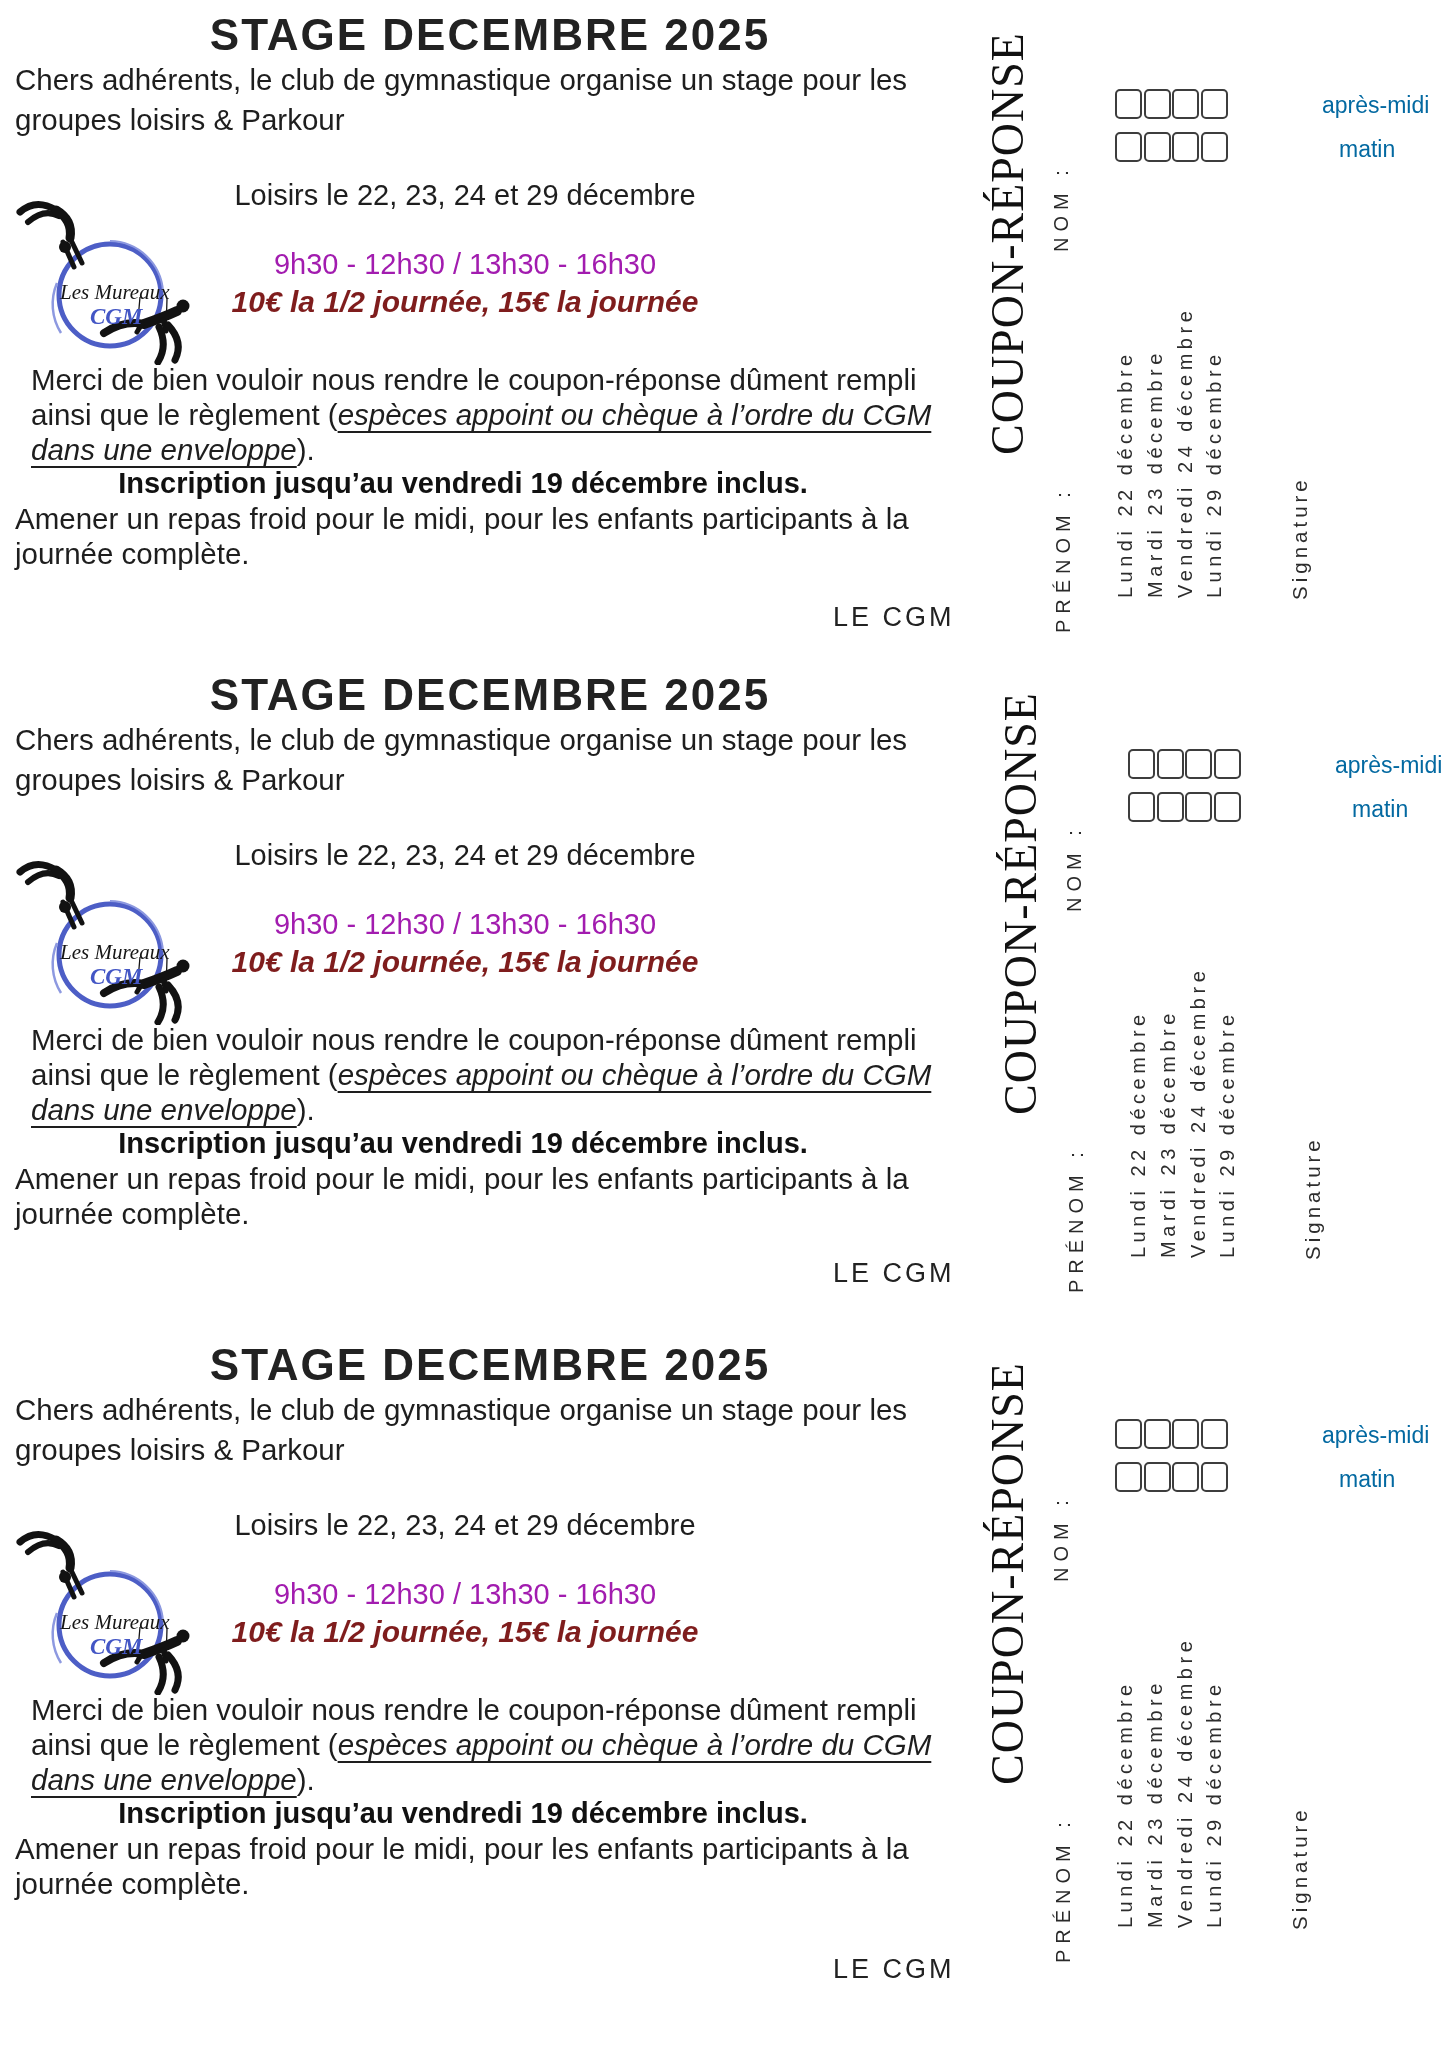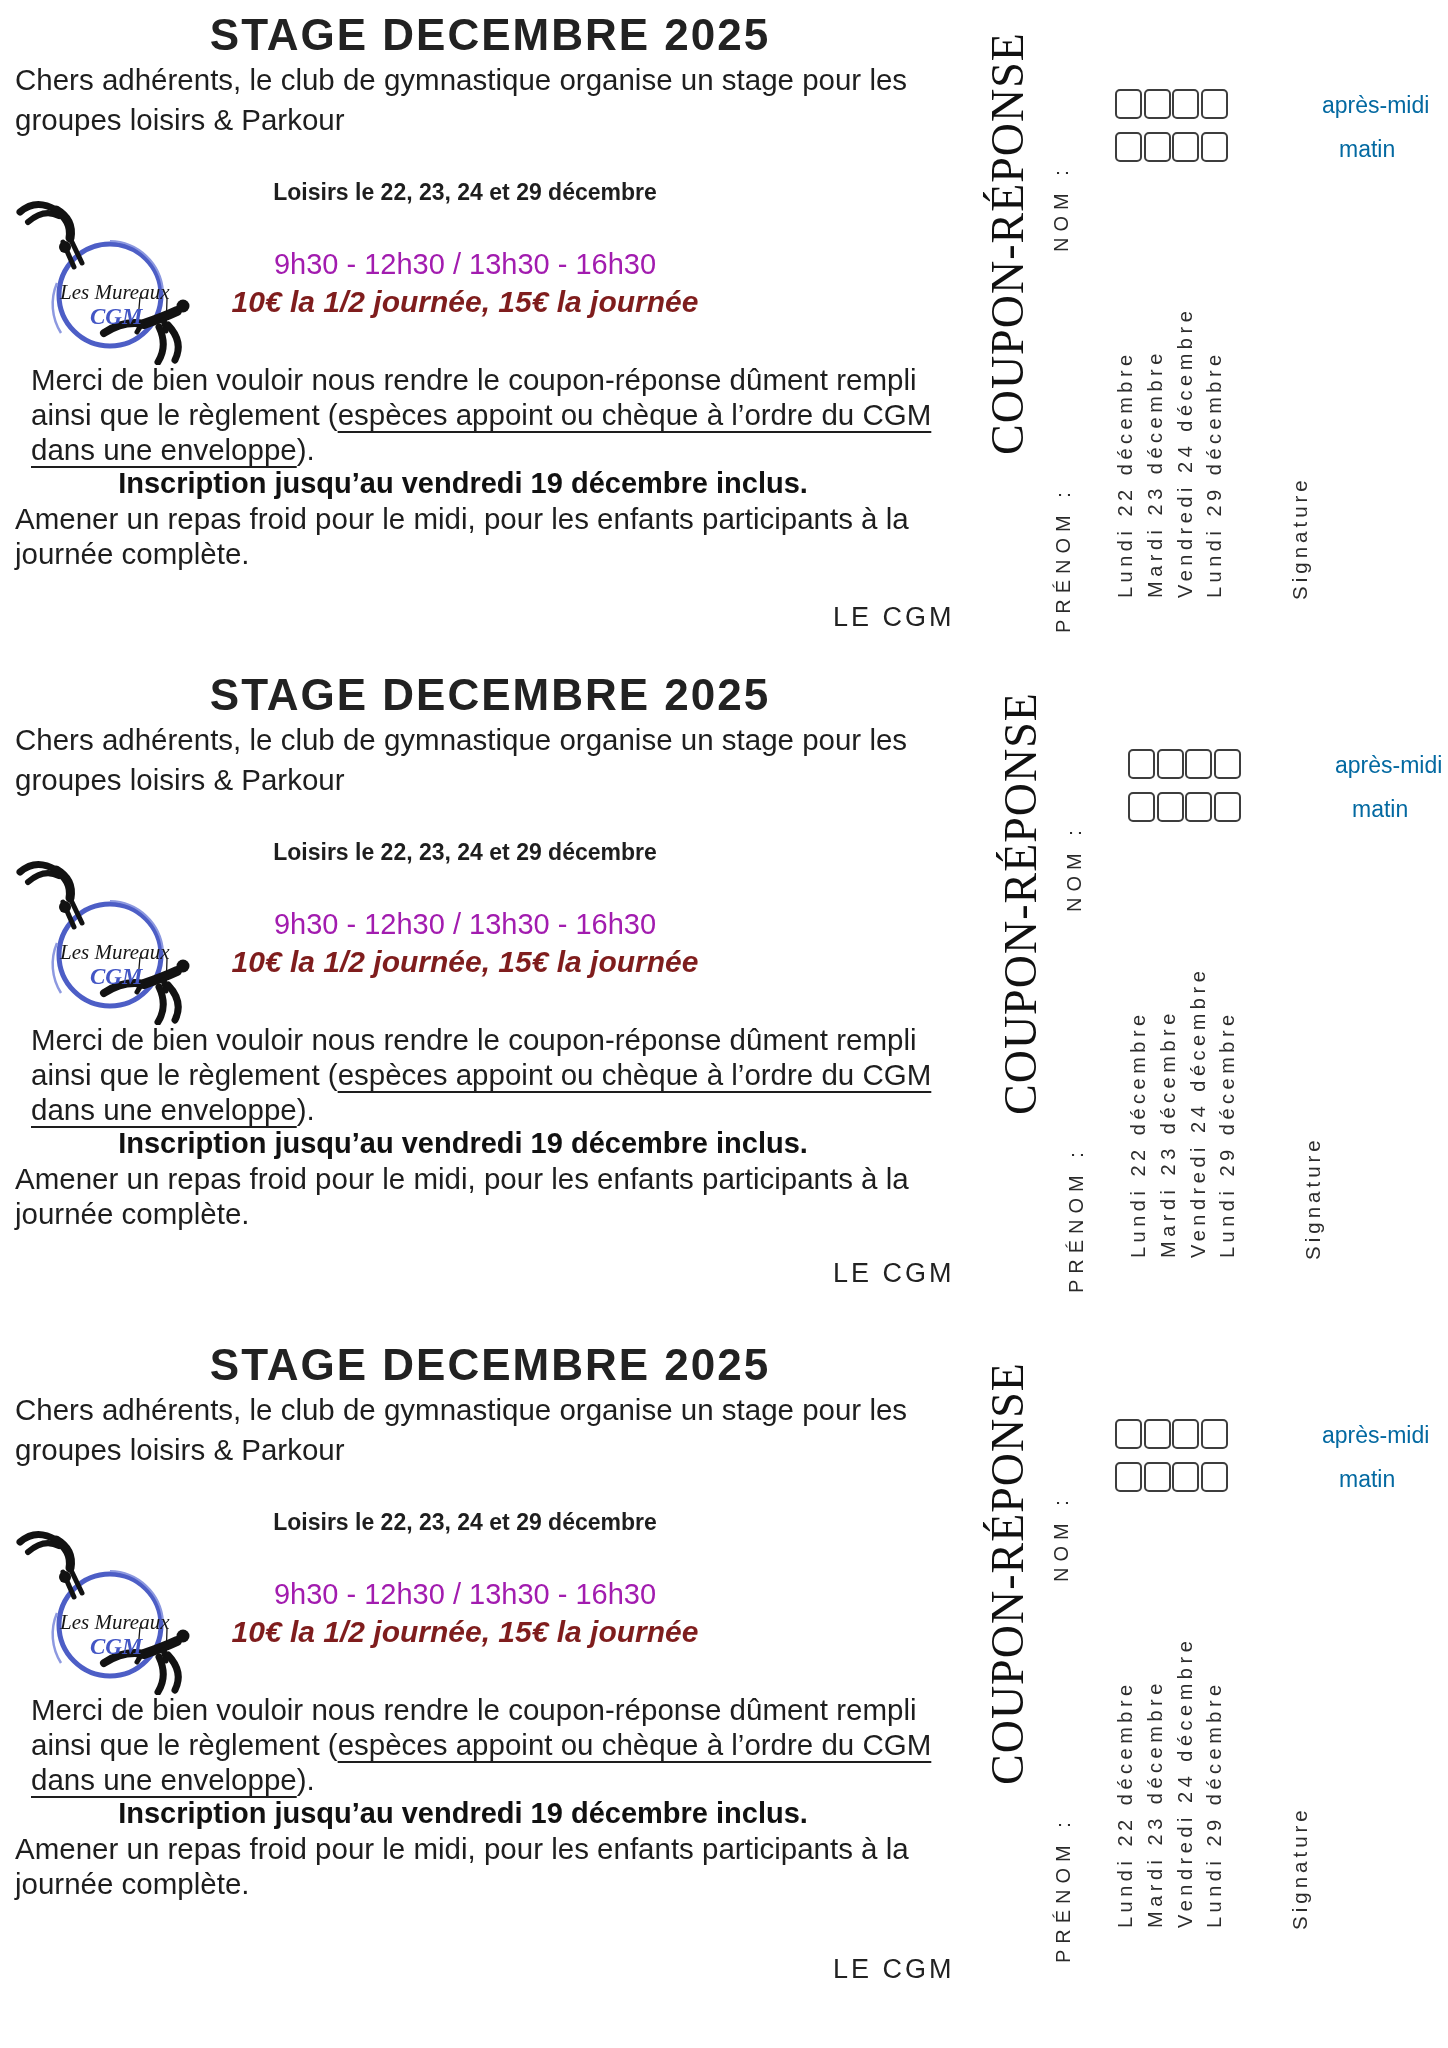--- a/index.html
+++ b/index.html
@@ -13,26 +13,26 @@
   }
   .block{position:absolute;left:0;width:1448px;height:660px;}
 
   
   .title{
     position:absolute;left:0;top:10px;width:980px;
     text-align:center;
     font-size:44px;font-weight:600;letter-spacing:2px;color:#222;
   }
   .intro{position:absolute;left:15px;top:60px;font-size:29.5px;font-weight:400;line-height:40px;color:#1e1e1e;}
-  .dates-line{position:absolute;left:10px;top:179px;width:910px;text-align:center;font-size:23px;color:#1e1e1e;font-weight:bold;}
+  .dates-line{position:absolute;left:10px;top:179px;width:910px;text-align:center;font-size:29px;color:#1e1e1e;}
   .hours-line{position:absolute;left:10px;top:248px;width:910px;text-align:center;font-size:29px;color:#a21caf;}
   .price-line{position:absolute;left:10px;top:285px;width:910px;text-align:center;
     font-size:30px;font-style:italic;font-weight:600;color:#7f1d1d;}
   .merci{position:absolute;left:31px;top:362px;font-size:29.5px;line-height:35px;color:#1e1e1e;}
-  .u-it{text-decoration:underline;text-decoration-thickness:2px;text-underline-offset:6px;}
+  .u-it{font-style:italic;text-decoration:underline;text-decoration-thickness:2px;text-underline-offset:6px;}
   .inscription{position:absolute;left:8px;top:467px;width:910px;text-align:center;
     font-size:29px;font-weight:700;color:#111;}
   .repas{position:absolute;left:15px;top:501px;font-size:29.5px;line-height:35px;color:#1e1e1e;}
   .signoff{position:absolute;left:833px;top:602px;font-size:27px;letter-spacing:3px;color:#222;}
 
   
   .logo{position:absolute;left:16px;top:200px;width:185px;height:165px;}
 
   
   .coupon{position:absolute;left:0;top:0;width:1448px;height:660px;}

